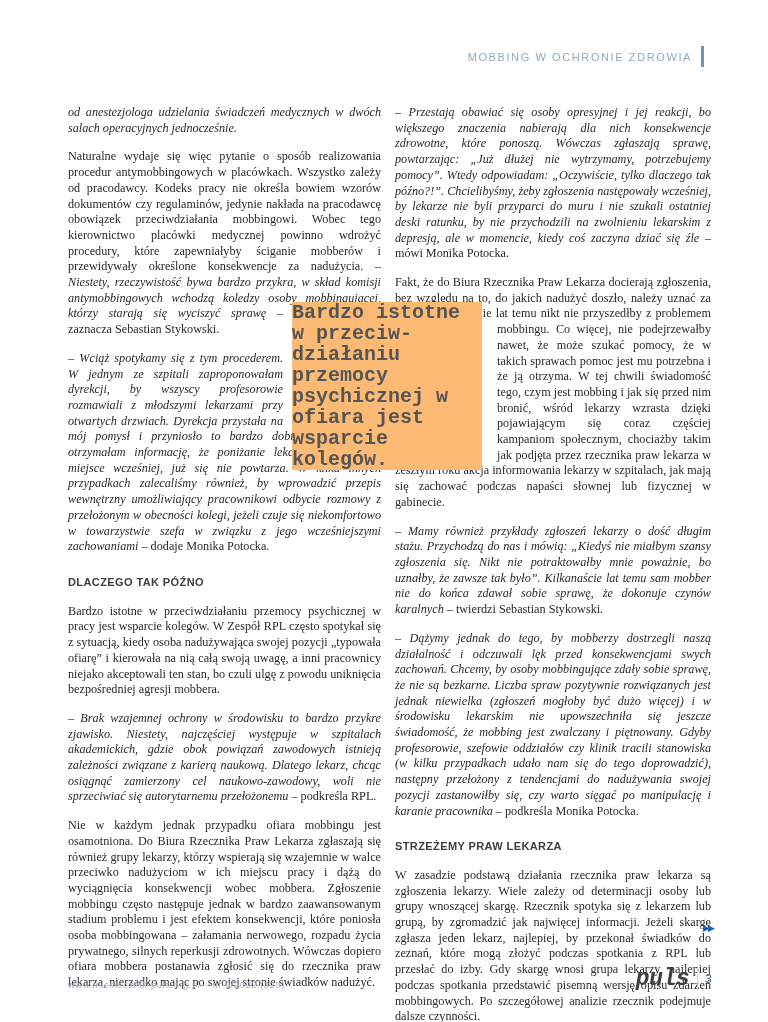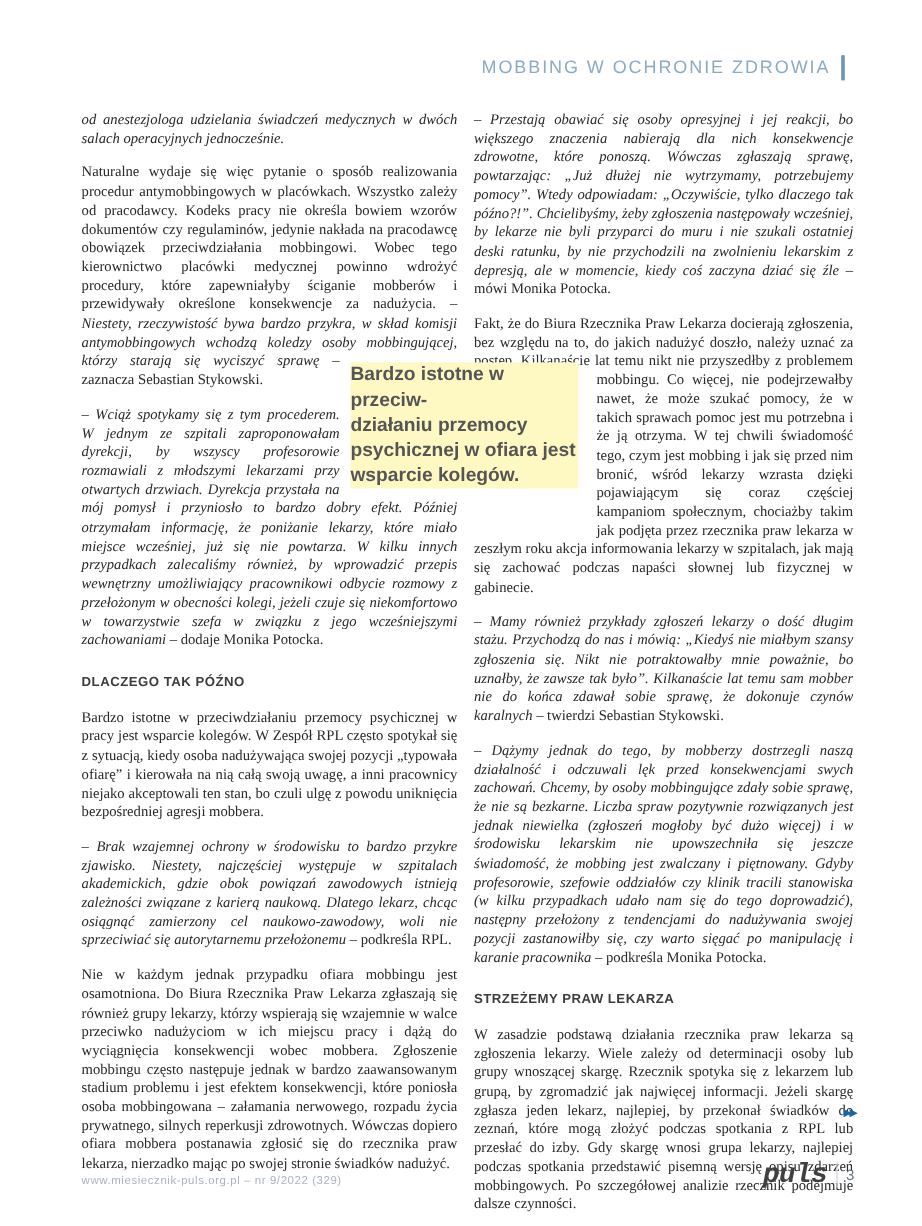--- a/index.html
+++ b/index.html
@@ -10,49 +10,49 @@
     overflow:hidden;
     font-family:"Liberation Serif", serif;
   }
   
   .hdr{
     position:absolute;top:46px;right:64px;
     display:flex;align-items:center;gap:9px;
   }
   .hdr-title{
     font-family:"Liberation Sans", sans-serif;
-    font-size:15px;letter-spacing:1.6px;
+    font-size:11px;letter-spacing:1.6px;
     color:#8babc5;font-weight:400;
   }
   .hdr-bar{width:3px;height:21px;background:#6d95b5;}
   
   .col{
     position:absolute;top:92px;
     font-size:12.2px;line-height:15.7px;color:#292929;
     text-align:justify;
   }
   .col-left{left:68px;width:313px;}
   .col-right{left:395px;width:316px;}
-  .col p{margin:0 0 13px 0;}
+  .col p{margin:13px 0 13px 0;}
   .it{font-style:italic;}
   .sec-heading{
     font-family:"Liberation Sans", sans-serif;
     font-size:11px;font-weight:600;letter-spacing:0.4px;
     color:#3d3d3d;text-align:left;
     margin:20px 0 13px 0;
   }
   
   .pq-gap-l{float:right;width:90px;height:112px;margin-left:8px;}
   .pq-gap-r{float:left;width:94px;height:126px;margin-right:8px;}
   
   .pull-quote{
     position:absolute;left:292px;top:302px;width:190px;
-    font-family:Liberation Sans, sans-serif;
-    font-size:16px;line-height:21px;font-weight:700;
-    color:#555555;background:#fef9c3;
+    font-family:Liberation Mono, monospace;
+    font-size:20px;line-height:21px;font-weight:700;
+    color:#555555;background:#fdba74;
     z-index:3;text-align:left;
   }
   
   .cont-marker{
     position:absolute;left:703px;top:923px;
     font-size:9px;letter-spacing:-2px;color:#1b63ac;
     font-family:"DejaVu Sans", sans-serif;
   }
   
   .ftr-info{

